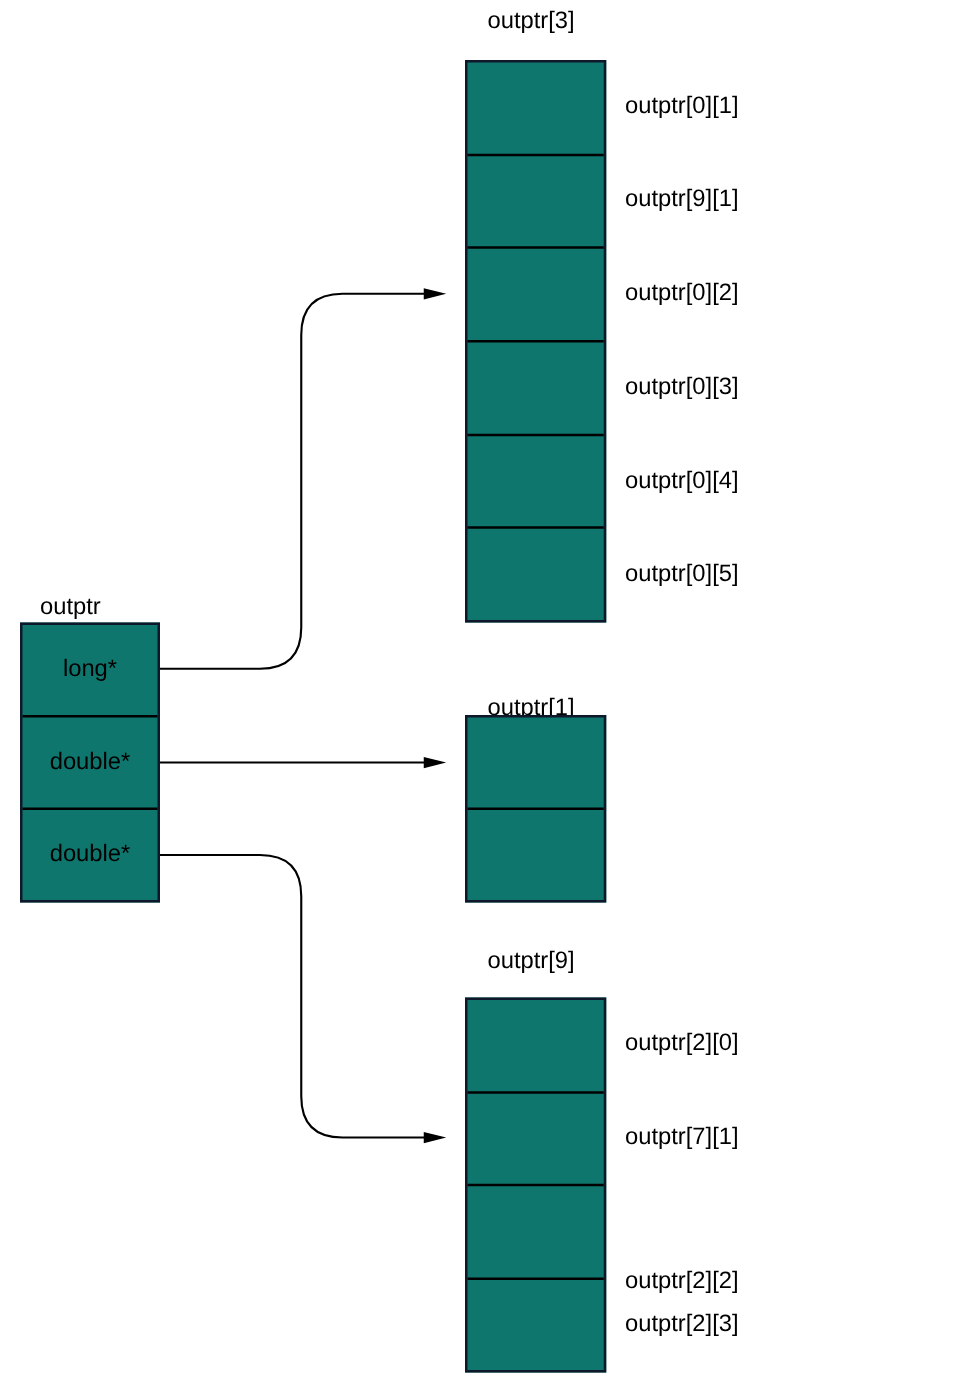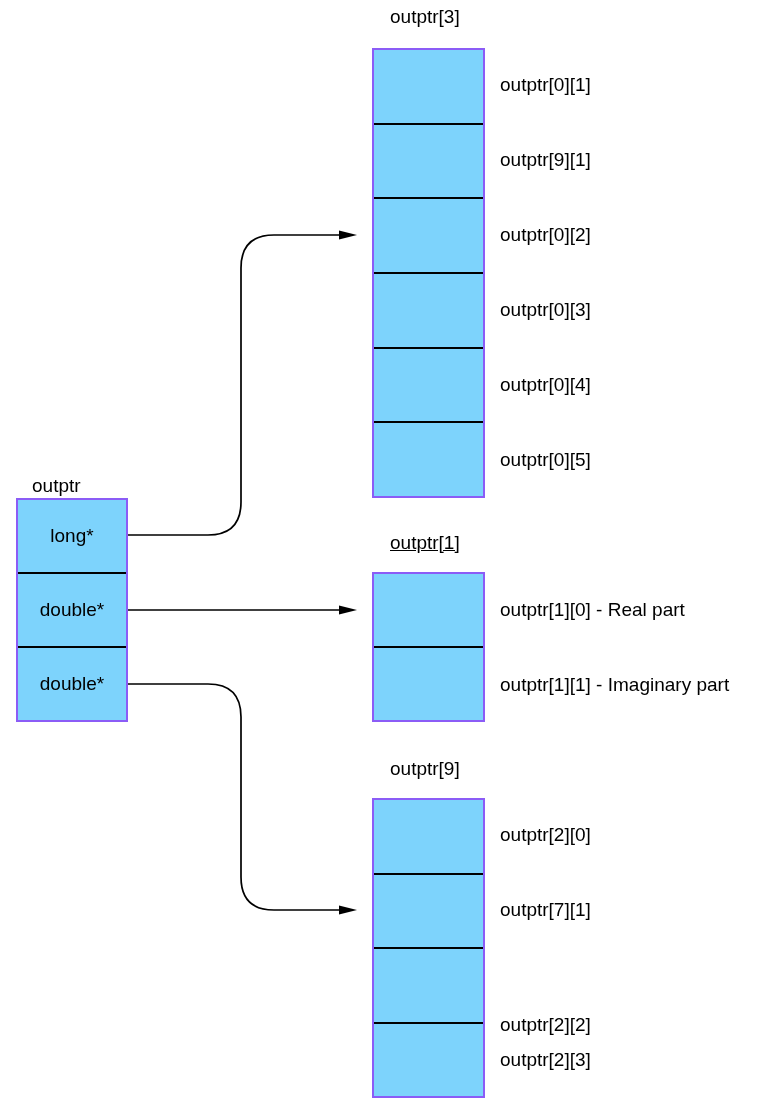--- a/index.html
+++ b/index.html
@@ -13,22 +13,22 @@
     overflow: hidden;
   }
   svg.arrows {
     position: absolute;
     left: 0; top: 0;
     width: 772px; height: 1116px;
   }
   .box {
     position: absolute;
     box-sizing: border-box;
-    border: 2px solid #8b5cf6;
-    background: #7dd3fc;
+    border: 2px solid #0f172a;
+    background: #0f766e;
     display: flex;
     flex-direction: column;
   }
   .cell {
     flex: 1 1 0;
     display: flex;
     align-items: center;
     justify-content: center;
     font-size: 19px;
     white-space: nowrap;
@@ -95,27 +95,25 @@
     <div class="cell"></div>
     <div class="cell"></div>
   </div>
   <div class="side-label" style="top:85px;">outptr[0][1]</div>
   <div class="side-label" style="top:160px;">outptr[9][1]</div>
   <div class="side-label" style="top:235px;">outptr[0][2]</div>
   <div class="side-label" style="top:310px;">outptr[0][3]</div>
   <div class="side-label" style="top:385px;">outptr[0][4]</div>
   <div class="side-label" style="top:460px;">outptr[0][5]</div>
 
-  <div class="title" style="left:390px; top:532px;text-decoration:underline;">outptr[1]</div>
+  <div class="title" style="left:390px; top:556px;text-decoration:underline;">outptr[1]</div>
   <div class="box" style="left:372px; top:572px; width:113px; height:150px;">
     <div class="cell"></div>
     <div class="cell"></div>
   </div>
-  <div class="side-label" style="top:610px;">outptr[1][0] - Real part</div>
-  <div class="side-label" style="top:685px;">outptr[1][1] - Imaginary part</div>
 
   <div class="title" style="left:390px; top:758px;">outptr[9]</div>
   <div class="box" style="left:372px; top:798px; width:113px; height:300px;">
     <div class="cell"></div>
     <div class="cell"></div>
     <div class="cell"></div>
     <div class="cell"></div>
   </div>
   <div class="side-label" style="top:835px;text-align:center;">outptr[2][0]</div>
   <div class="side-label" style="top:910px;">outptr[7][1]</div>

